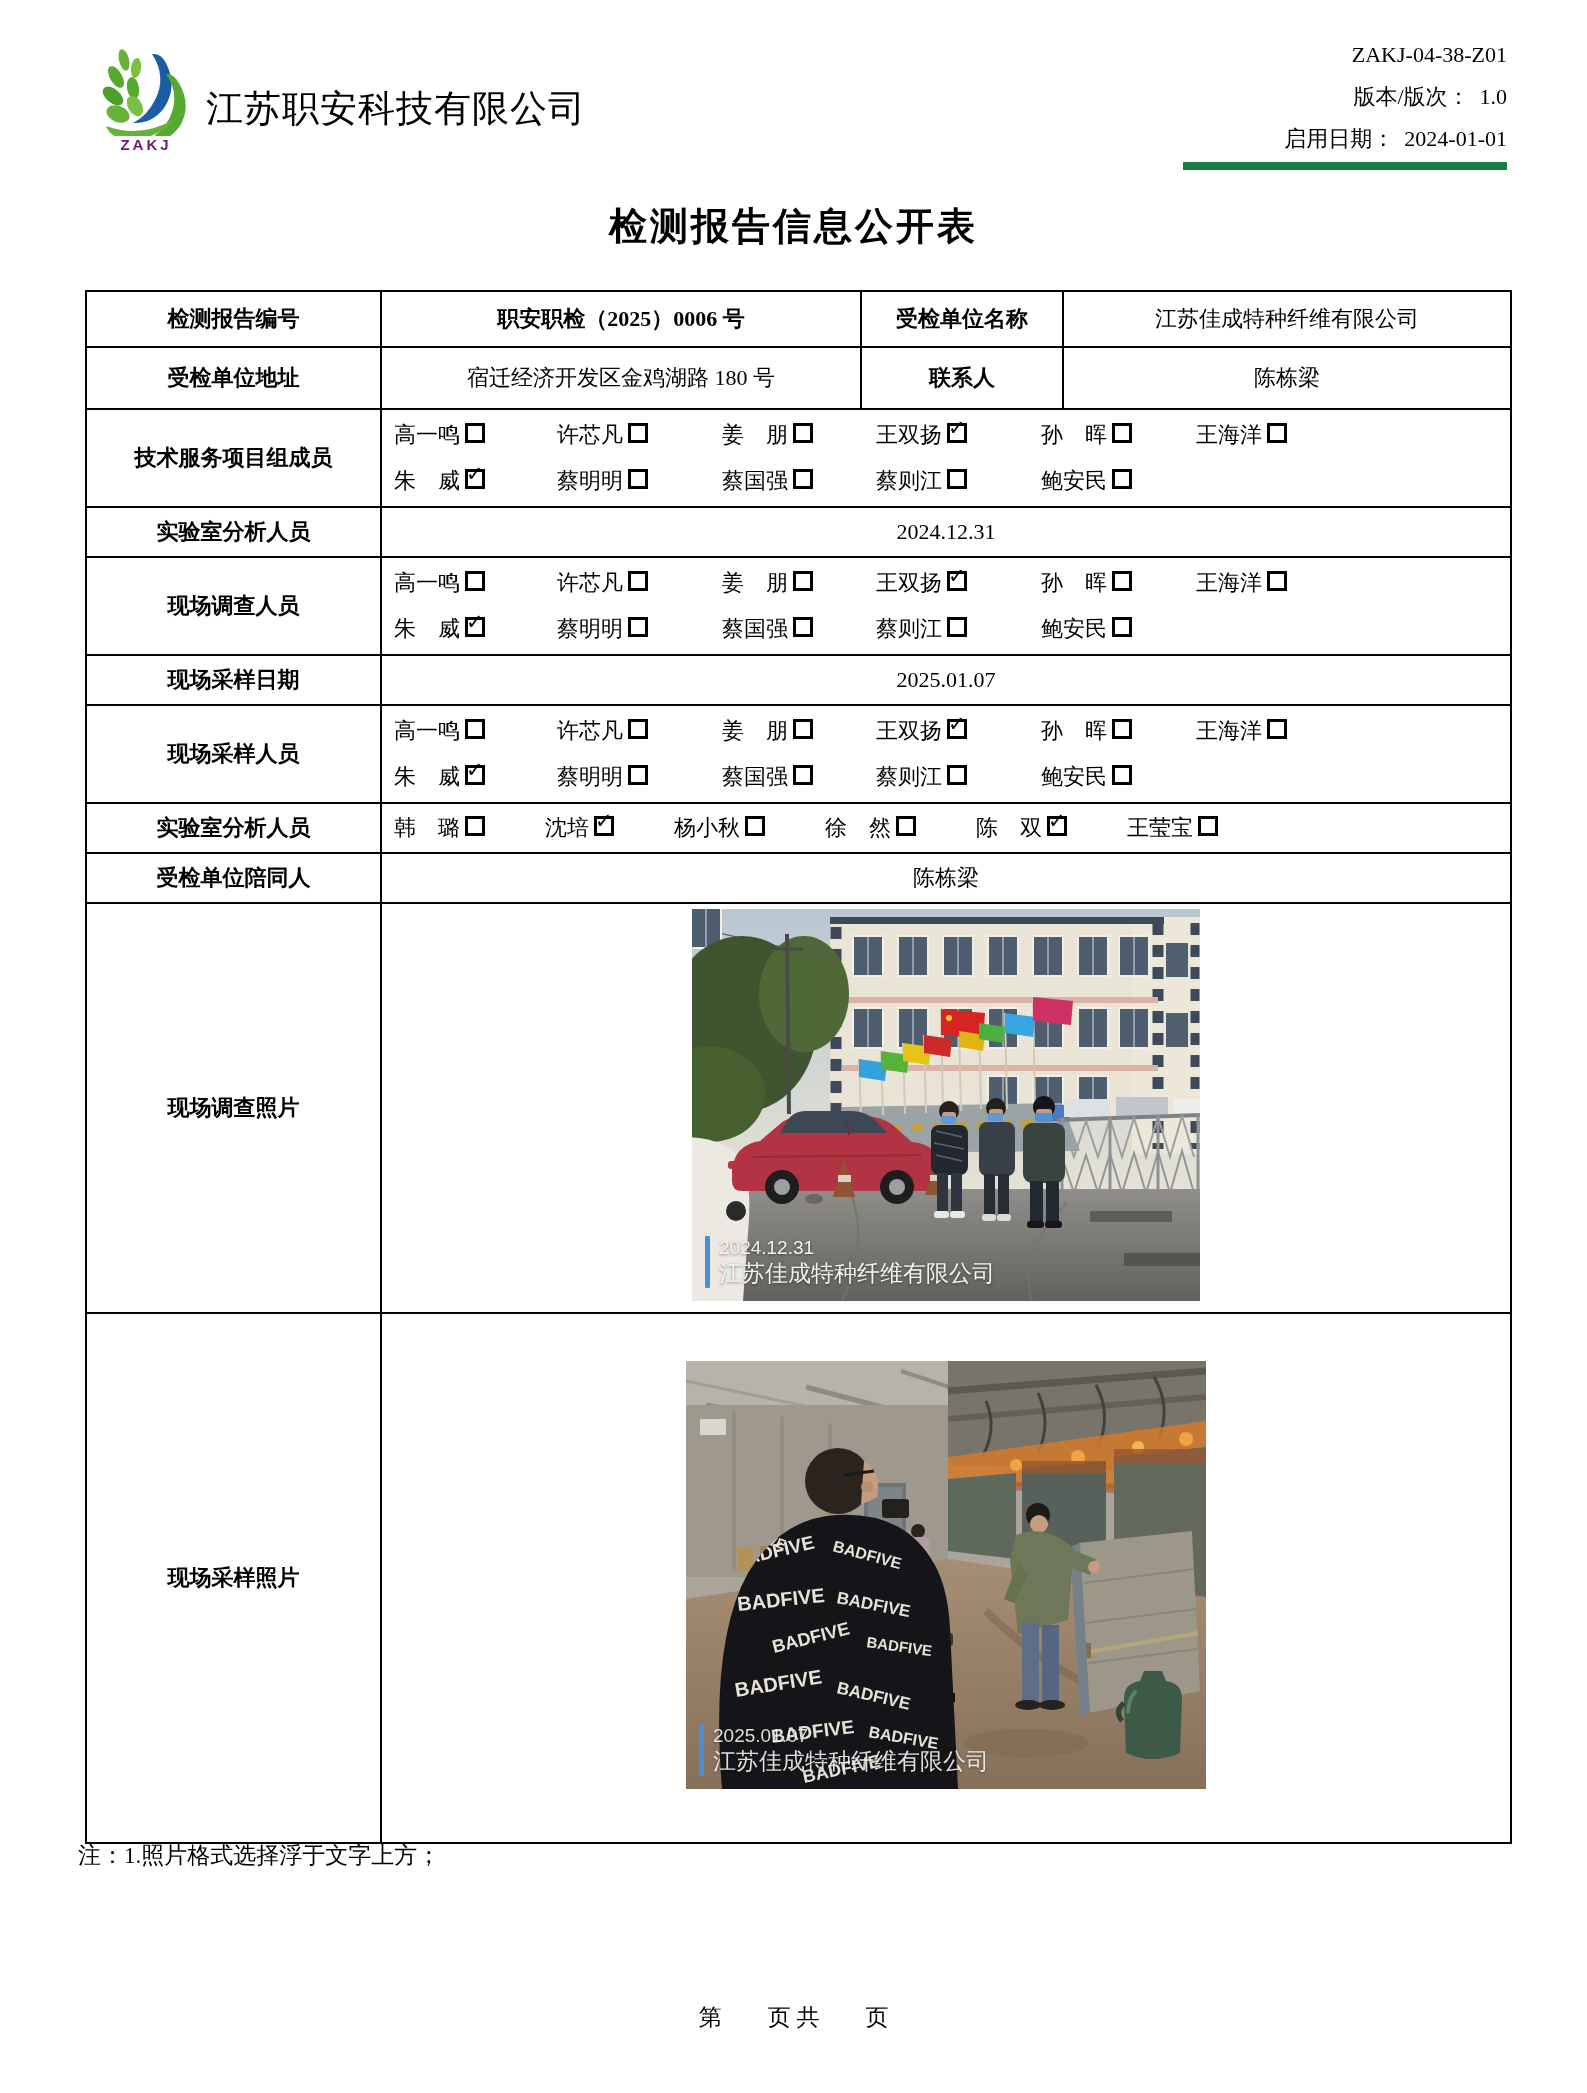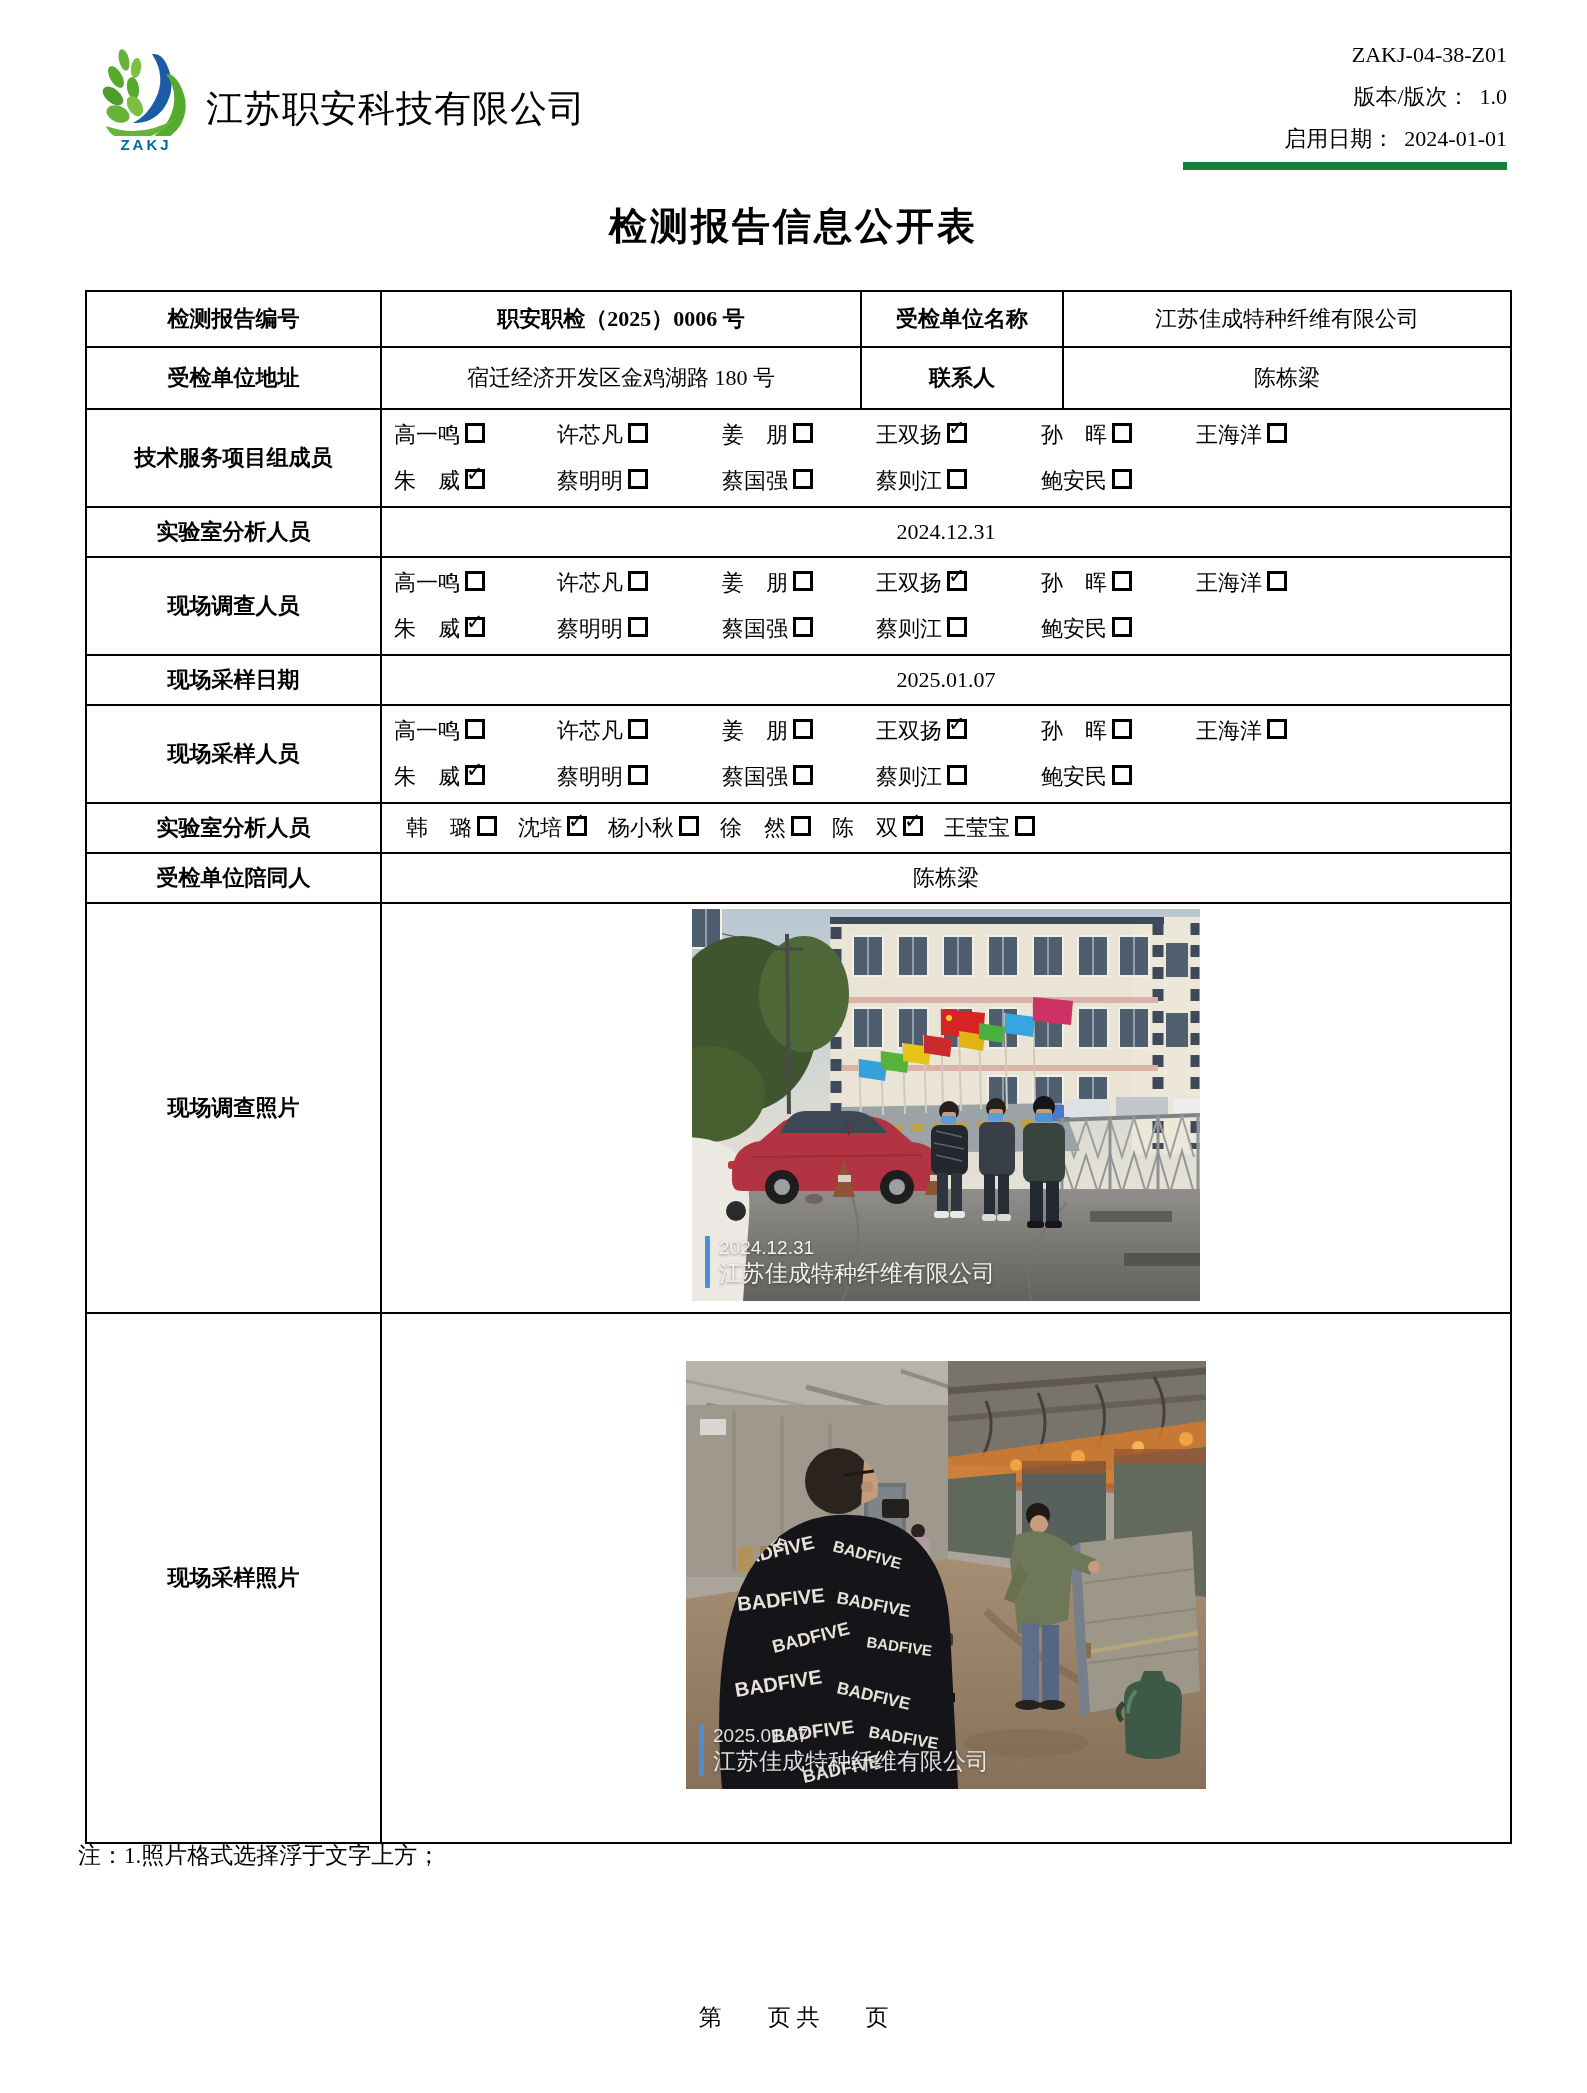--- a/index.html
+++ b/index.html
@@ -1,42 +1,42 @@
 <!DOCTYPE html>
 <html><head>
 <meta charset="utf-8">
 <style>
   html,body{margin:0;padding:0;background:#fff;}
   .page{position:relative;width:1587px;height:2093px;background:#fff;overflow:hidden;
         font-family:"Liberation Serif","DejaVu Serif",serif;color:#000;}
 
   
   .hdr-logo{position:absolute;left:96px;top:44px;width:100px;text-align:center;}
-  .hdr-logo .zakj{display:block;color:#0369a1;font-family:"Liberation Sans",sans-serif;
+  .hdr-logo .zakj{display:block;color:#701a75;font-family:"Liberation Sans",sans-serif;
                   font-size:15px;letter-spacing:3px;font-weight:bold;margin-top:-4px;}
   .hdr-company{position:absolute;left:206px;top:84px;font-size:37px;letter-spacing:1px;}
   .hdr-right{position:absolute;right:80px;top:34px;width:324px;text-align:right;
              font-size:22px;line-height:42px;border-bottom:8px solid #15803d;padding-bottom:2px;}
   .hdr-right .v{margin-left:10px;}
 
   
   .doc-title{position:absolute;top:201px;left:0;width:100%;text-align:center;
              font-size:38px;font-weight:bold;letter-spacing:3px;}
 
   
   .form-table{position:absolute;left:85px;top:290px;width:1425px;border-collapse:collapse;
               table-layout:fixed;font-size:22px;}
   .form-table td{border:2px solid #000;vertical-align:middle;padding:0;overflow:hidden;}
   .lbl{font-weight:bold;text-align:center;}
   .val-c{text-align:center;}
   .val-b{font-weight:bold;text-align:center;}
 
   .members{display:grid;grid-template-columns:163px 165px 154px 165px 155px auto;
            row-gap:16px;padding:10px 16px 10px 12px;align-items:center;}
-  .members-line{display:flex;gap:21px;padding-left:24px;align-items:flex-end;}
+  .members-line{display:flex;gap:60px;padding-left:12px;align-items:flex-end;}
   .member{white-space:nowrap;}
   .chk{display:inline-block;width:14px;height:14px;border:3px solid #000;margin-left:5px;
        vertical-align:-1px;position:relative;}
   .chk.on::after{content:"\2713";position:absolute;left:-2px;top:-10px;
                  font:bold 21px "DejaVu Sans",sans-serif;color:#000;}
 
   .photo-cell{text-align:center;}
   .photo-wrap{position:relative;display:inline-block;line-height:0;}
   .wm{position:absolute;left:13px;bottom:13px;display:flex;gap:9px;text-align:left;
       font-family:"Liberation Sans",sans-serif;color:#f3f3f1;line-height:1.25;

